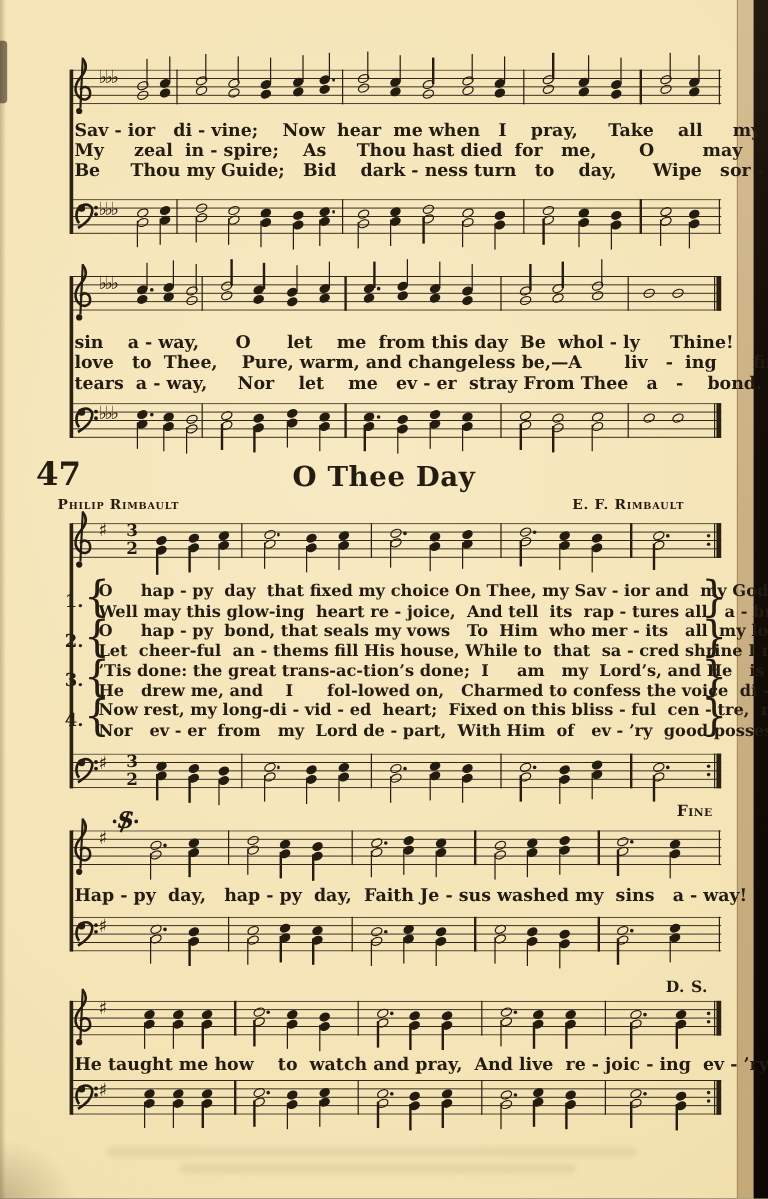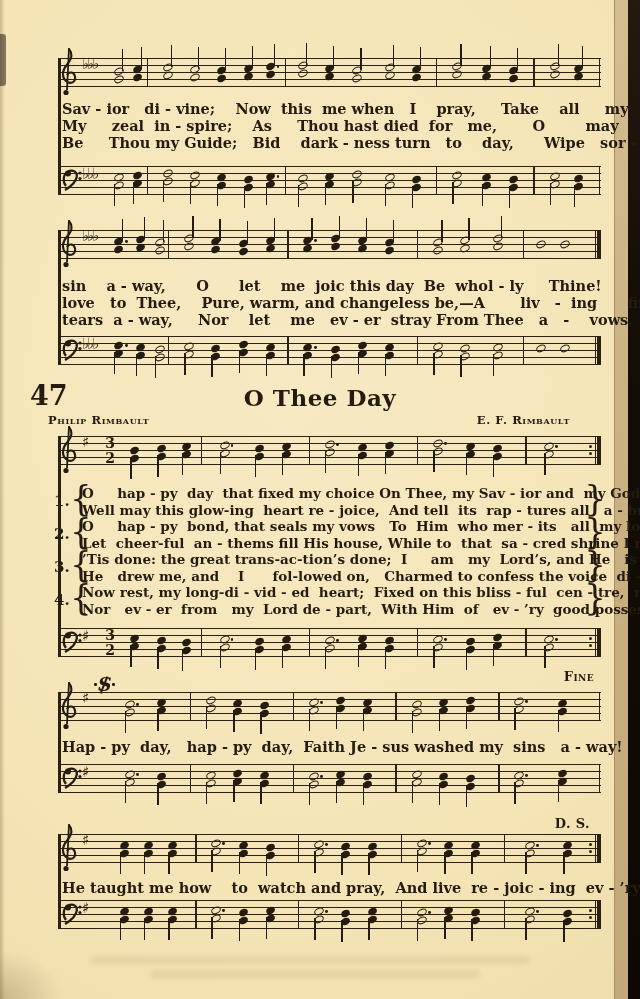--- a/index.html
+++ b/index.html
@@ -87,27 +87,27 @@
 
   <div class="edge-tan"></div>
   <div class="edge-black"></div>
   <div class="edge-left"></div>
   <div class="corner-shadow"></div>
   <div class="mark-topleft"></div>
   <div class="ghost" style="left:90px;top:956px;width:440px;"></div>
   <div class="ghost" style="left:150px;top:970px;width:330px;"></div>
 
 
-  <div class="lyric" style="top:100px">Sav - ior   di - vine;    Now  this  me when   I    pray,     Take    all     my</div>
+  <div class="lyric" style="top:100px">Sav - ior   di - vine;    Now  hear  me when   I    pray,     Take    all     my</div>
   <div class="lyric" style="top:117px">My     zeal  in - spire;    As     Thou hast died  for   me,       O        may    my</div>
   <div class="lyric" style="top:134px">Be     Thou my Guide;   Bid    dark - ness turn   to    day,      Wipe   sor - row’s</div>
 
-  <div class="lyric" style="top:277px">sin    a - way,      O      let    me  joic this day  Be  whol - ly     Thine!</div>
+  <div class="lyric" style="top:277px">sin    a - way,      O      let    me  from this day  Be  whol - ly     Thine!</div>
   <div class="lyric" style="top:294px">love   to  Thee,    Pure, warm, and changeless be,—A       liv   -  ing      fire!</div>
-  <div class="lyric" style="top:311px">tears  a - way,     Nor    let    me   ev - er  stray From Thee   a   -    vows.</div>
+  <div class="lyric" style="top:311px">tears  a - way,     Nor    let    me   ev - er  stray From Thee   a   -    bond.</div>
 
   <div class="hymn-number">47</div>
   <h1 class="hymn-title t2">O Thee Day</h1>
   <div class="attrib author">Philip Rimbault</div>
   <div class="attrib composer">E. F. Rimbault</div>
 
   <div class="verses">
     <div class="verse-pair">
       <span class="verse-num">1.</span>
       <span class="vbrace l"></span>

